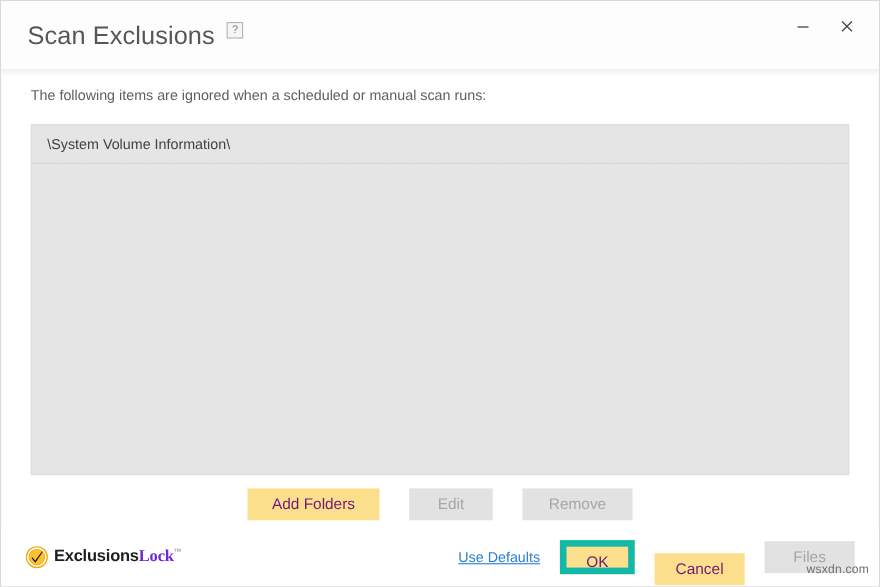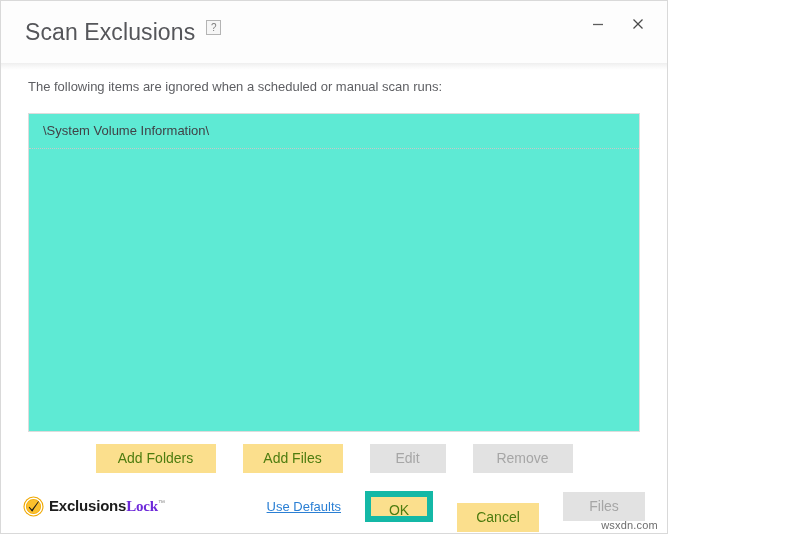--- a/index.html
+++ b/index.html
@@ -7,21 +7,21 @@
     margin: 0; padding: 0;
     width: 800px; height: 534px;
     overflow: hidden;
     background: #ffffff;
     font-family: "Liberation Sans", sans-serif;
     -webkit-font-smoothing: antialiased;
   }
 
   .window {
     position: relative;
-    width: 668px;
+    width: 800px;
     height: 534px;
     background: #ffffff;
     border: 1px solid #d9d9d9;
     overflow: hidden;
   }
 
   
   .titlebar {
     position: relative;
     height: 62px;
@@ -90,21 +90,21 @@
     margin-top: 16px;
     font-size: 13px;
     color: #5e5f63;
     line-height: 1.3;
   }
 
   .listbox {
     margin-top: 17px;
     height: 319px;
     border: 1px solid #dcdcdc;
-    background: #5eead4;
+    background: #e5e5e5;
     overflow: hidden;
   }
   .list-row {
     padding: 9px 14px 10px 14px;
     font-size: 13px;
     color: #404247;
     border-bottom: 1px dotted #c9c9c9;
     cursor: pointer;
   }
 
@@ -114,21 +114,21 @@
     justify-content: center;
     gap: 27px;
     margin-top: 12px;
   }
   .btn {
     border: none;
     font-family: "Liberation Sans", sans-serif;
     font-size: 14px;
     height: 29px;
     cursor: pointer;
-    color: #4d7c0f;
+    color: #701a75;
     padding: 0 14px;
     line-height: 29px;
     text-align: center;
     display: inline-block;
   }
   .btn-yellow { background: #fbdf8d; }
   .btn-disabled {
     background: #e2e2e2;
     color: #a6a6a6;
     cursor: default;
@@ -165,41 +165,41 @@
     white-space: nowrap;
   }
   .brand-a { color: #1d1d1d; font-weight: bold; }
   .brand-b { color: #6d28d9; font-weight: bold; font-family: Liberation Serif, serif; }
   .brand-tm { color: #8b8b8b; font-size: 7px; vertical-align: super; }
 
   .footer-right {
     margin-left: auto;
     display: flex;
     align-items: center;
-    gap: 24px;
+    gap: 18px;
   }
   .link {
     font-size: 13px;
     color: #2a7fd4;
     text-decoration: underline;
     cursor: pointer;
   }
   .btn-ok {
     width: 68px;
     border: 6px solid #14b8a6;
     height: 31px;
     line-height: 27px;
   }
   .btn-cancel { width: 82px; margin-top: 22px; }
   .btn-apply  { width: 82px; }
 
   .watermark {
     position: absolute;
     right: 9px;
-    bottom: 2px;
+    bottom: 9px;
     font-size: 11px;
     color: #6d6d6d;
     letter-spacing: 0.2px;
   }
 </style>
 </head>
 <body>
 
 <div class="window">
 
@@ -225,21 +225,20 @@
 
   <div class="body-area">
     <div class="desc">The following items are ignored when a scheduled or manual scan runs:</div>
 
     <div class="listbox">
       <div class="list-row">\System Volume Information\</div>
     </div>
 
     <div class="mid-buttons">
       <div class="btn btn-yellow btn-addfolders">Add Folders</div>
-      <div class="btn btn-yellow btn-addfiles">Add Files</div>
       <div class="btn btn-disabled btn-edit">Edit</div>
       <div class="btn btn-disabled btn-remove">Remove</div>
     </div>
   </div>
 
   <div class="footer">
     <div class="brand">
       <svg class="brand-mark" viewBox="0 0 22 22" aria-hidden="true">
         <circle cx="11" cy="11" r="10.5" fill="#f0a800"></circle>
         <circle cx="11" cy="11" r="8.6" fill="none" stroke="#ffffff" stroke-width="1.5"></circle>

